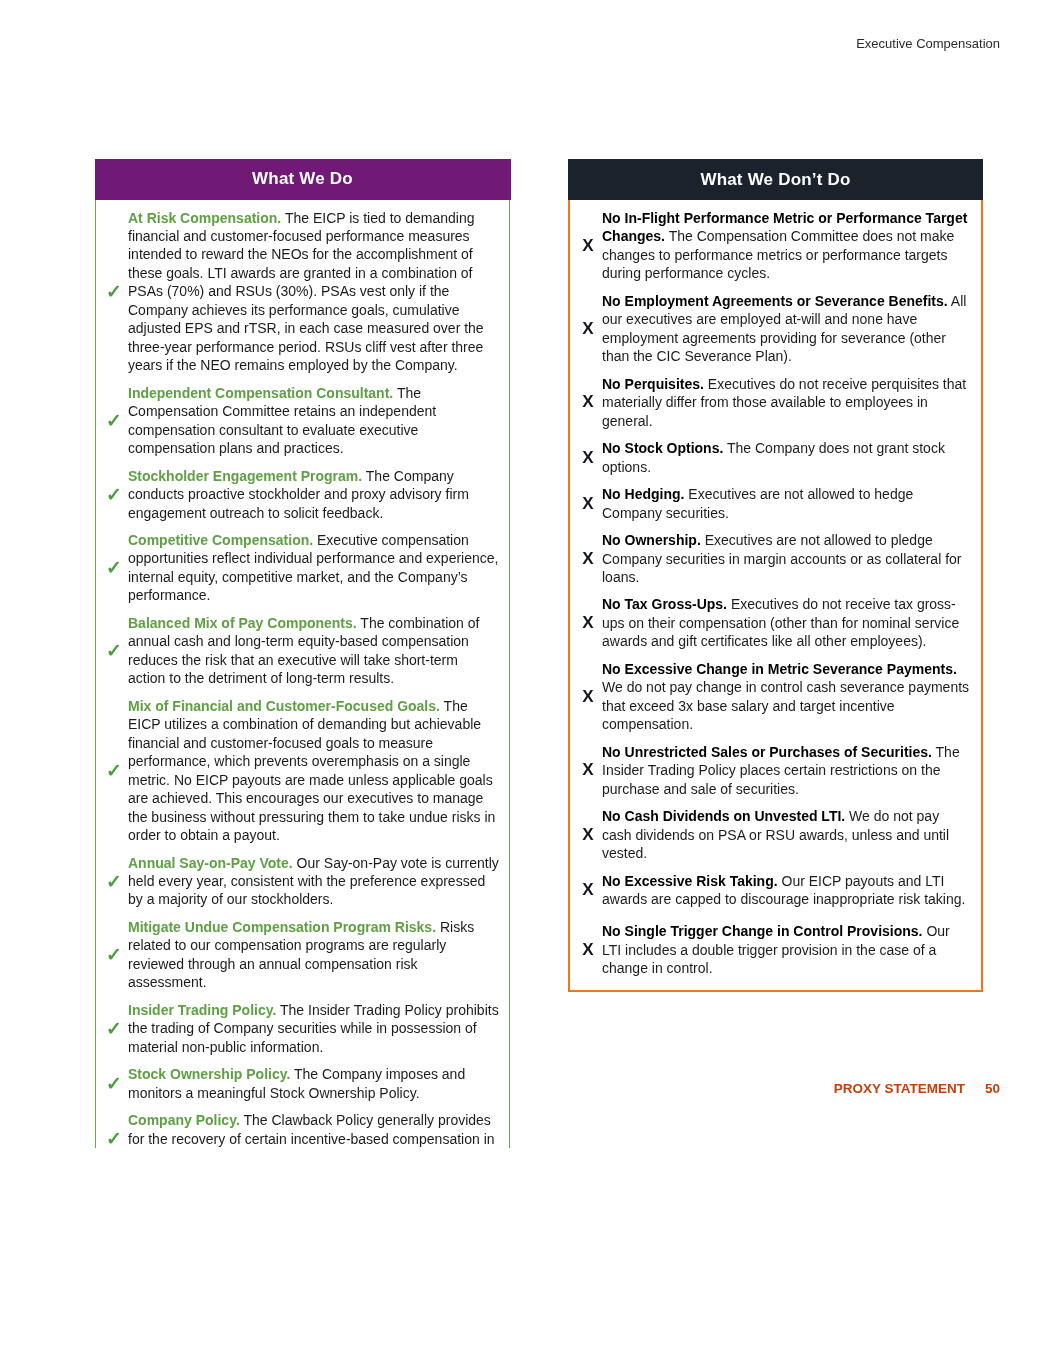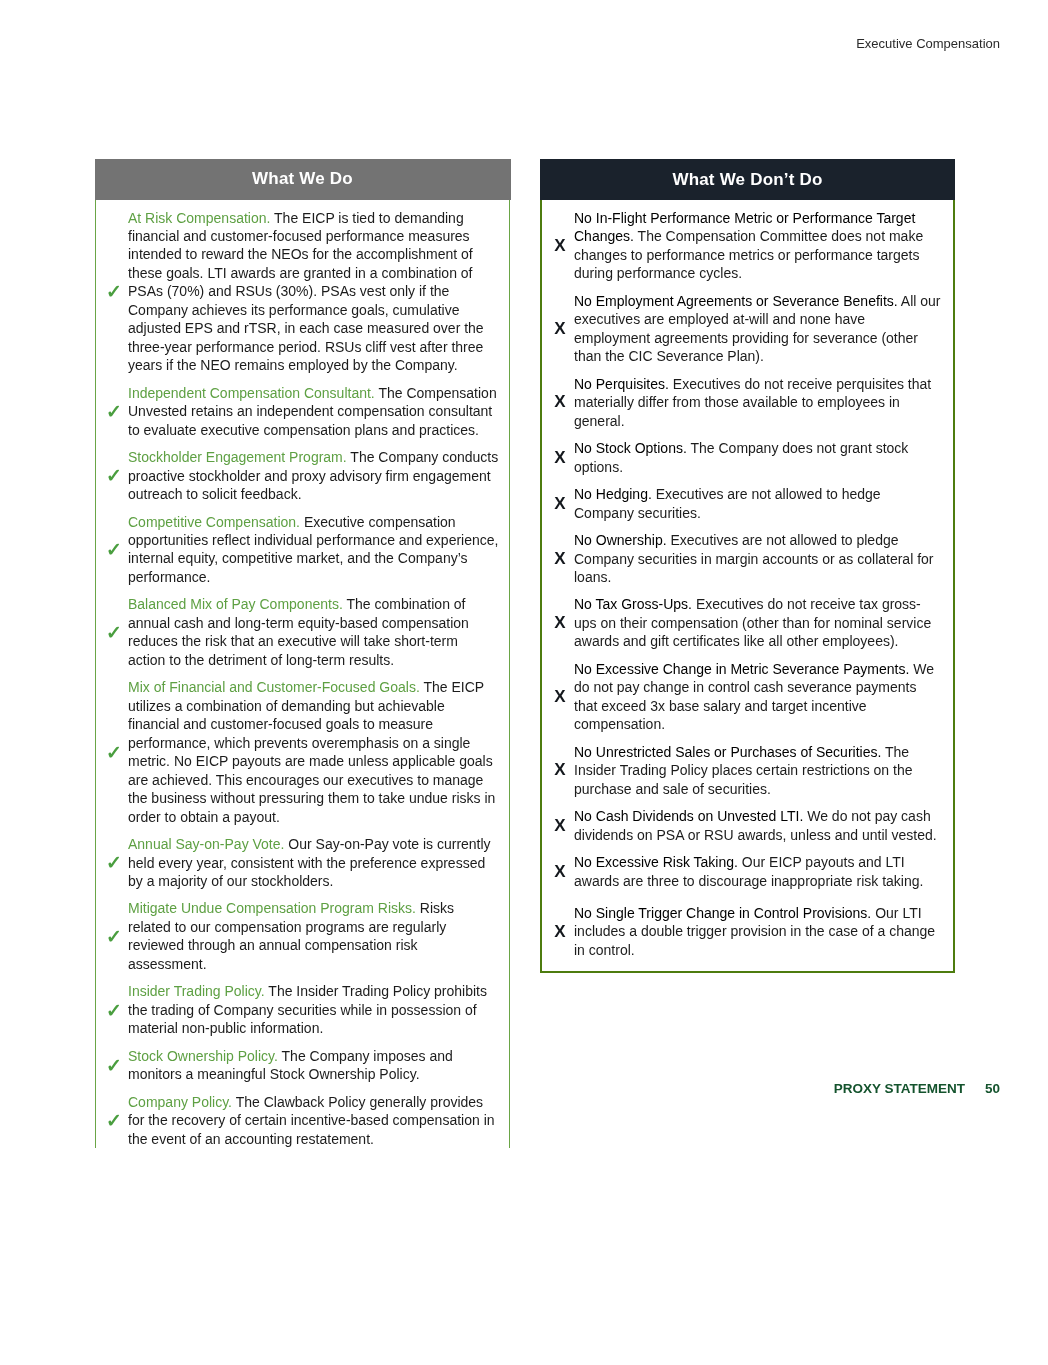--- a/index.html
+++ b/index.html
@@ -16,44 +16,44 @@
     position:absolute; top:36px; right:48px;
     font-size:13px; color:#2a2a2a;
   }
   .page-title {
     position:absolute; top:86px; left:95px;
     font-size:28px; font-weight:400; color:#66a845;
     letter-spacing:0.2px;
   }
   .col { position:absolute; top:159px; width:415px; background:#ffffff; }
   .col-do   { left:95px;  border:1.5px solid #6aa546; }
-  .col-dont { left:540px; border:2px solid #4d7c0f; }
+  .col-dont { left:568px; border:2px solid #f97316; }
   .col-header {
     height:41px; display:flex; align-items:center; justify-content:center;
     color:#ffffff; font-weight:bold; font-size:17px; letter-spacing:0.2px;
   }
-  .col-do  .col-header { background:#737373; margin:-1.5px -1.5px 0 -1.5px; }
+  .col-do  .col-header { background:#701a75; margin:-1.5px -1.5px 0 -1.5px; }
   .col-dont .col-header { background:#1a222c; margin:-2px -2px 0 -2px; }
   .col-body { padding:9px 10px 10px 4px; }
   .item { display:flex; margin-bottom:9px; }
   .item:last-child { margin-bottom:2px; }
   .item.gap-top { margin-top:14px; }
   .mark {
     width:28px; flex:none; align-self:center;
     display:flex; align-items:center; justify-content:center;
   }
   .check-glyph { color:#4a9e3f; font-weight:bold; font-size:19px; }
   .cross-glyph { color:#14181d; font-weight:bold; font-size:17px; }
   .item p { flex:1; font-size:14px; line-height:1.32; color:#1c1c1c; }
-  .lead { font-weight:normal; }
+  .lead { font-weight:bold; }
   .col-do .lead { color:#5ea043; }
   .col-dont .lead { color:#000000; }
   .footer {
     position:absolute; bottom:52px; right:48px;
-    font-size:13.5px; font-weight:bold; color:#14532d;
+    font-size:13.5px; font-weight:bold; color:#c2410c;
   }
   .footer .page-num { margin-left:20px; }
 </style>
 </head>
 <body>
 
 <div class="page">
 
   <div class="corner-label">Executive Compensation</div>
 
@@ -65,21 +65,21 @@
       <div class="item">
         <span class="mark">
             <span class="check-glyph">✓</span>
           </span>
         <p><span class="lead">At Risk Compensation.</span> <span>The EICP is tied to demanding financial and customer-focused performance measures intended to reward the NEOs for the accomplishment of these goals. LTI awards are granted in a combination of PSAs (70%) and RSUs (30%). PSAs vest only if the Company achieves its performance goals, cumulative adjusted EPS and rTSR, in each case measured over the three-year performance period. RSUs cliff vest after three years if the NEO remains employed by the Company.</span></p>
       </div>
       <div class="item">
         <span class="mark">
             <span class="check-glyph">✓</span>
           </span>
-        <p><span class="lead">Independent Compensation Consultant.</span> <span>The Compensation Unvested retains an independent compensation consultant to evaluate executive compensation plans and practices.</span></p>
+        <p><span class="lead">Independent Compensation Consultant.</span> <span>The Compensation Committee retains an independent compensation consultant to evaluate executive compensation plans and practices.</span></p>
       </div>
       <div class="item">
         <span class="mark">
             <span class="check-glyph">✓</span>
           </span>
         <p><span class="lead">Stockholder Engagement Program.</span> <span>The Company conducts proactive stockholder and proxy advisory firm engagement outreach to solicit feedback.</span></p>
       </div>
       <div class="item">
         <span class="mark">
             <span class="check-glyph">✓</span>
@@ -193,21 +193,21 @@
       <div class="item">
         <span class="mark">
             <span class="cross-glyph">X</span>
           </span>
         <p><span class="lead">No Cash Dividends on Unvested LTI.</span> <span>We do not pay cash dividends on PSA or RSU awards, unless and until vested.</span></p>
       </div>
       <div class="item">
         <span class="mark">
             <span class="cross-glyph">X</span>
           </span>
-        <p><span class="lead">No Excessive Risk Taking.</span> <span>Our EICP payouts and LTI awards are three to discourage inappropriate risk taking.</span></p>
+        <p><span class="lead">No Excessive Risk Taking.</span> <span>Our EICP payouts and LTI awards are capped to discourage inappropriate risk taking.</span></p>
       </div>
       <div class="item gap-top">
         <span class="mark">
             <span class="cross-glyph">X</span>
           </span>
         <p><span class="lead">No Single Trigger Change in Control Provisions.</span> <span>Our LTI includes a double trigger provision in the case of a change in control.</span></p>
       </div>
 
     </div>
   </div>

